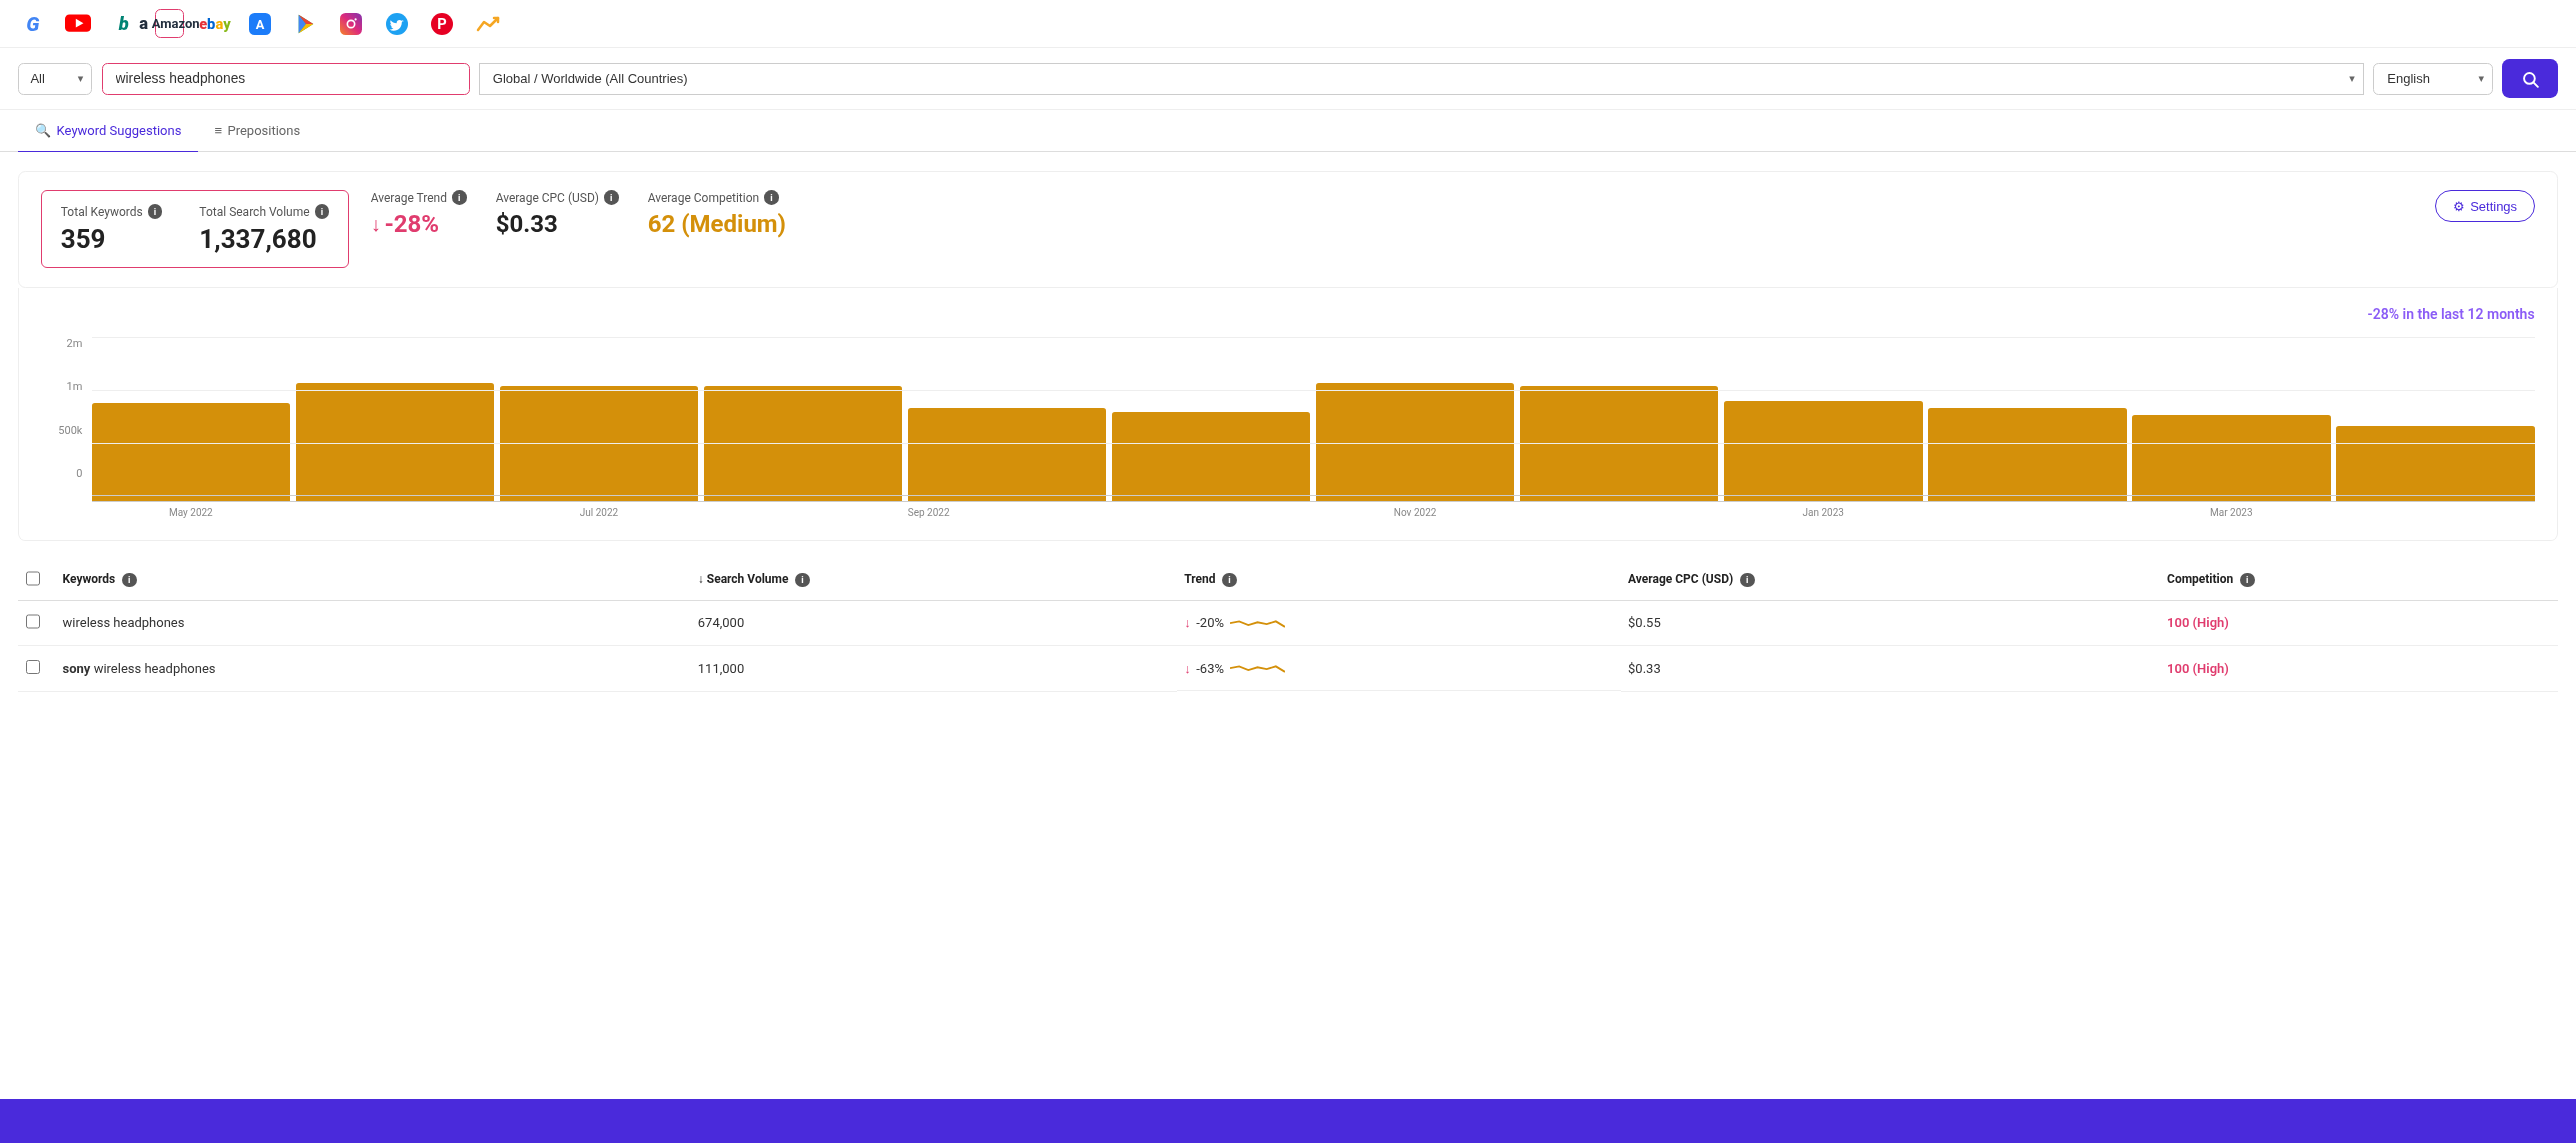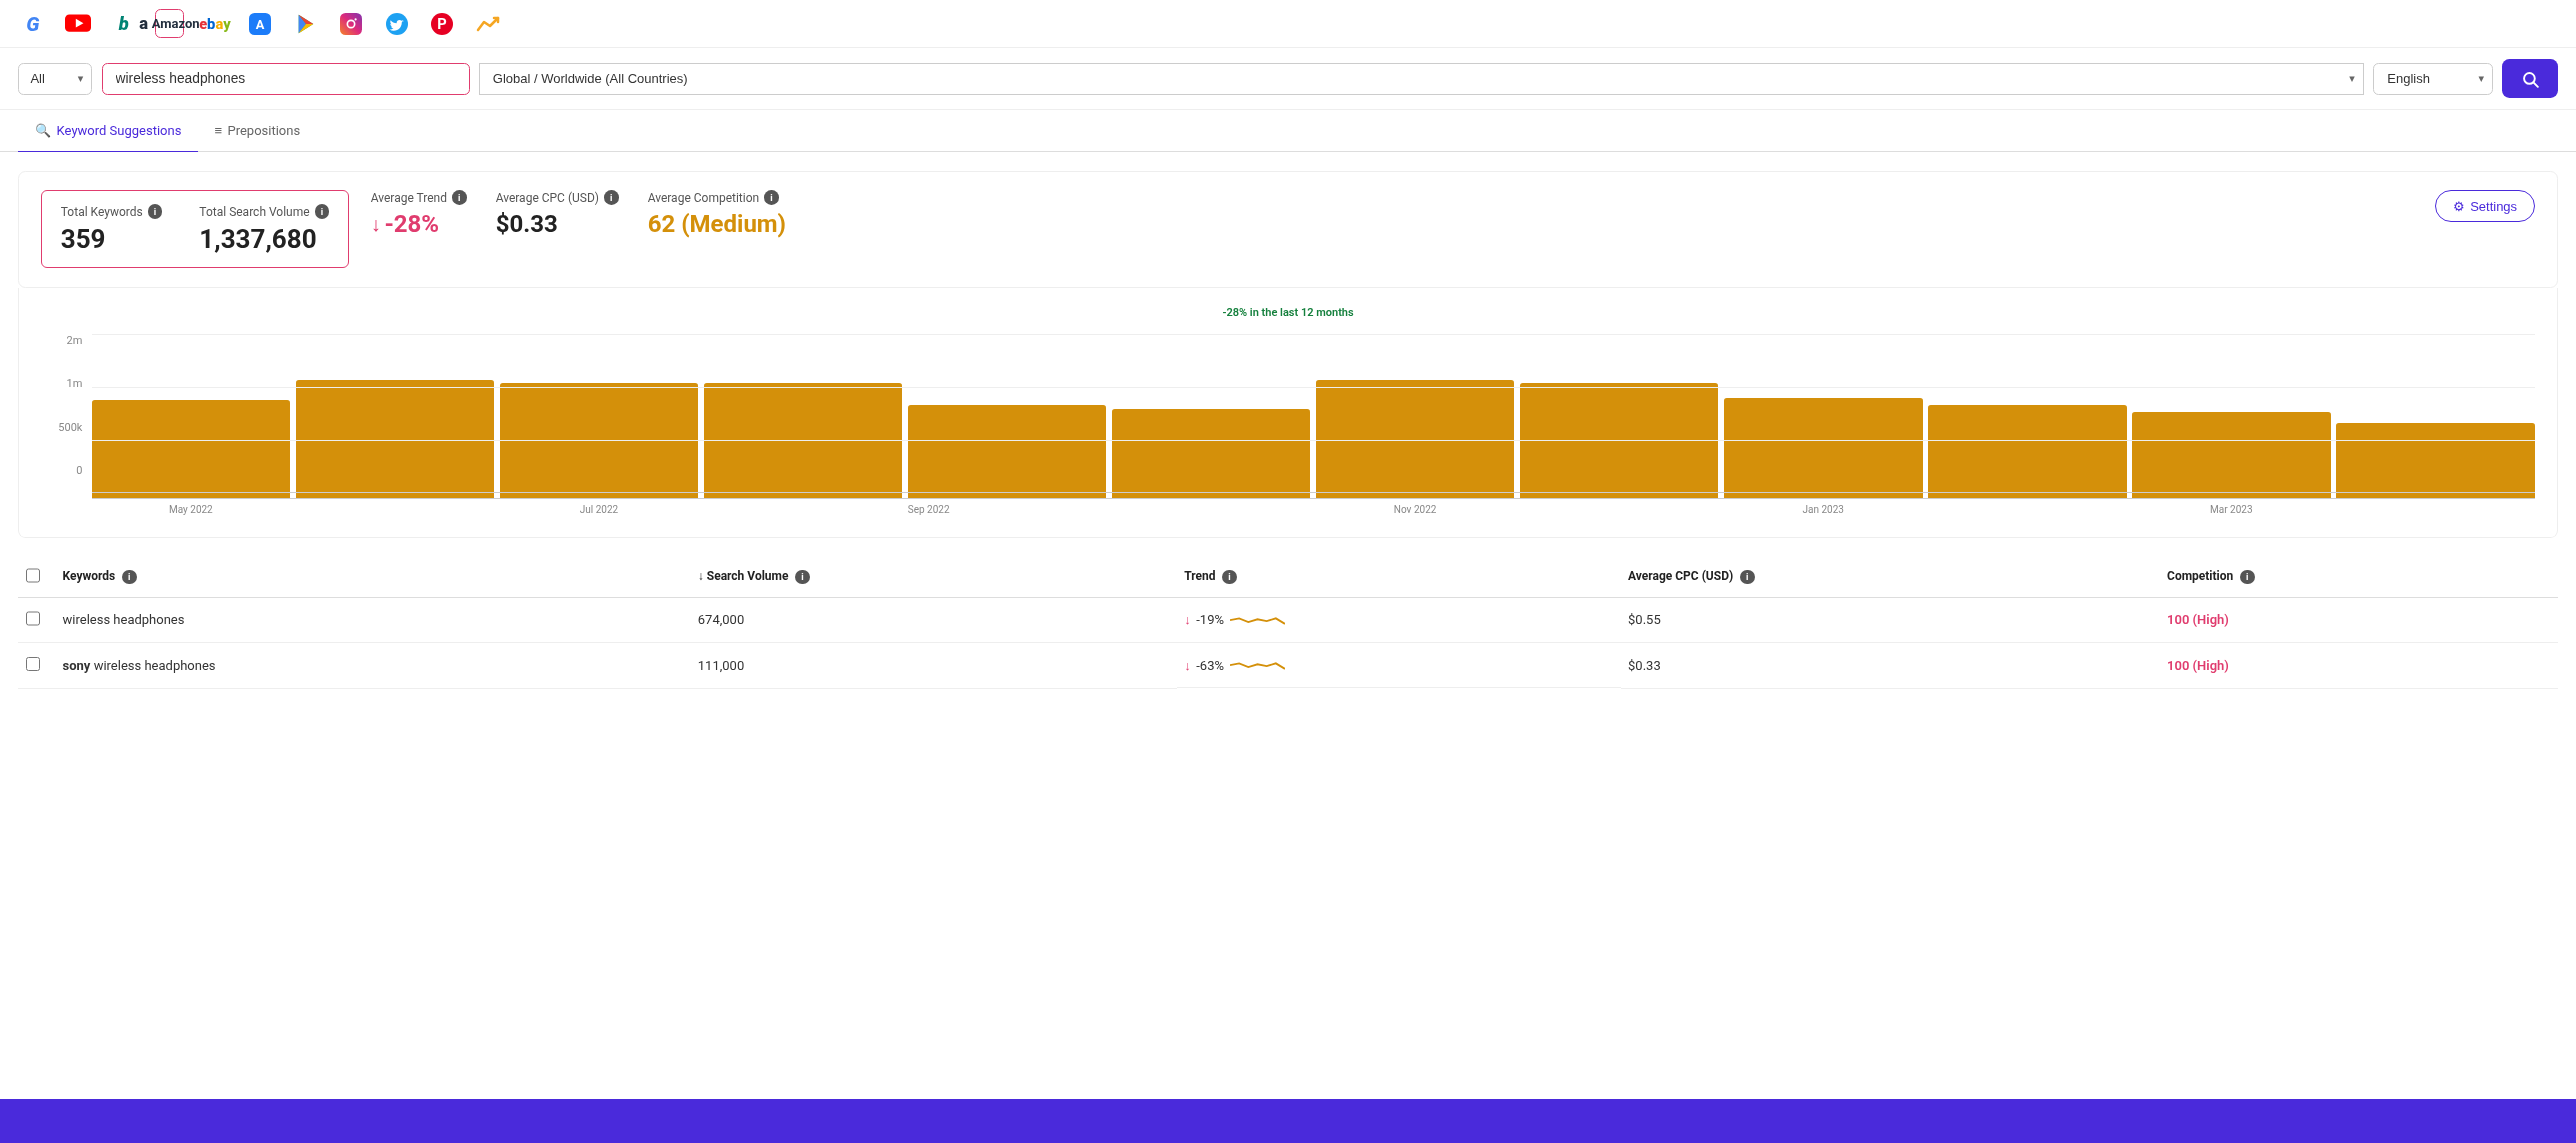--- a/index.html
+++ b/index.html
@@ -93,21 +93,21 @@
     }
 
     
     .chart-section {
       margin: 0 18.4px;
       border: 0.9px solid #eee; border-top: none; border-radius: 0 0 7.4px 7.4px;
       padding: 18.4px 22px 22px;
       background: #fff;
     }
     .chart-title {
-      text-align: center; font-size: 11px; font-weight: 600; color: #15803d;
+      text-align: right; font-size: 14px; font-weight: 600; color: #8b5cf6;
       margin-bottom: 14.7px;
     }
     .chart-y-axis {
       display: flex; flex-direction: column; justify-content: space-between;
       height: 165px; padding-bottom: 22px; margin-right: 9.2px;
       font-size: 11px; color: #888; text-align: right; min-width: 41px;
     }
 
     
     .table-section { margin: 18.4px 18.4px 0; }
@@ -425,21 +425,21 @@
         </th>
       </tr>
     </thead>
     <tbody id="table-body">
     <tr>
           <td><input type="checkbox" style=""></td>
           <td class="keyword-cell">wireless headphones</td>
           <td class="volume">674,000</td>
           <td style="display: flex; align-items: center; gap: 5.5px;">
             <span style="color: rgb(224, 60, 110);">↓</span>
-            <span class="trend-neg">-19%</span>
+            <span class="trend-neg">-20%</span>
             <svg viewBox="0 0 60 20" width="55" height="18.4">
               <polyline points="0,10 10,8 20,12 30,9 40,11 50,8 60,14" fill="none" stroke="#D4900A" stroke-width="2"></polyline>
             </svg>
           </td>
           <td class="cpc-val">$0.55</td>
           <td class="comp-high">100 (High)</td>
         </tr>
         <tr>
           <td><input type="checkbox" style=""></td>
           <td class="keyword-cell"><strong>sony</strong> wireless headphones</td>

